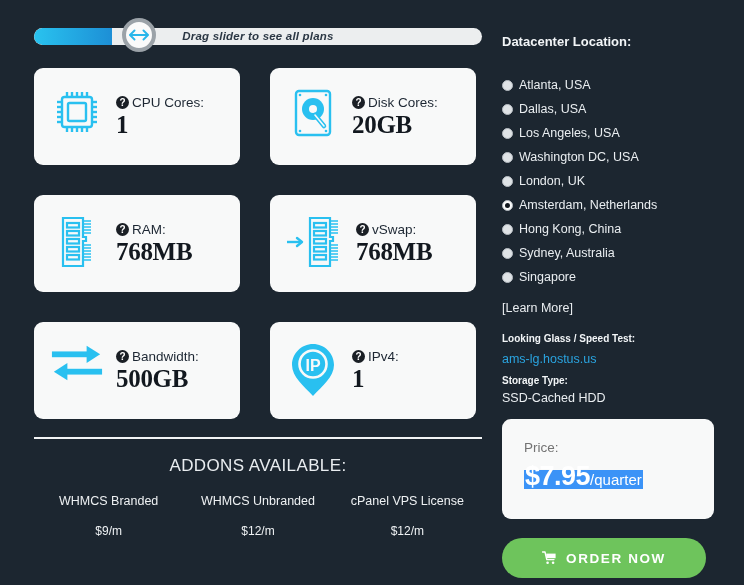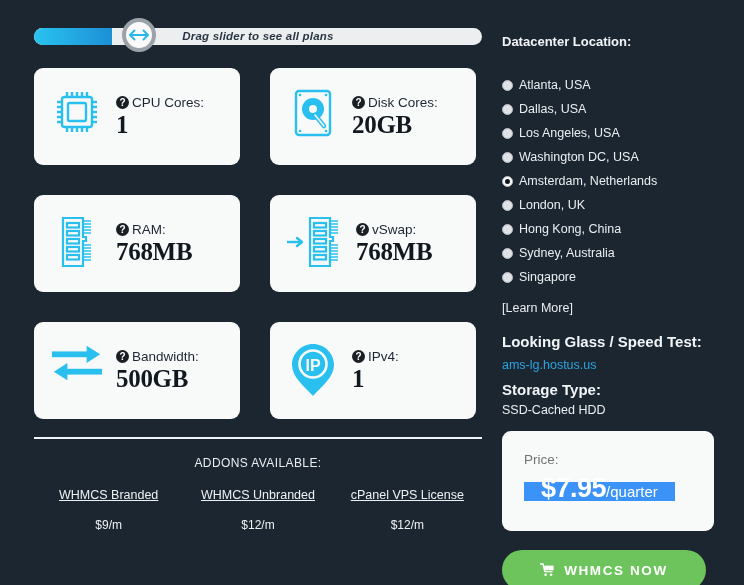--- a/index.html
+++ b/index.html
@@ -142,35 +142,34 @@
     width: 448px;
   }
   .addon-divider {
     height: 2px;
     background: #f2f4f5;
     width: 448px;
     margin-bottom: 17px;
   }
   .addons-title {
     text-align: center;
-    font-size: 12px;
+    font-size: 17px;
     color: #e9edf0;
     letter-spacing: .4px;
     margin-bottom: 18px;
   }
   .addon-row {
     display: grid;
     grid-template-columns: 1fr 1fr 1fr;
   }
   .addon-cell { text-align: center; }
   .addon-name {
     font-size: 12.5px;
     color: #eef1f3;
     margin-bottom: 16px;
-    text-decoration: underline;
   }
   .addon-price {
     font-size: 12px;
     color: #eef1f3;
   }
 
   
   .right-col {
     position: absolute;
     right: 0; top: 0;
@@ -216,21 +215,21 @@
   }
   .learn-more {
     font-size: 12.5px;
     color: #e9edf0;
     margin-top: 10px;
     margin-bottom: 18px;
     cursor: pointer;
     display: inline-block;
   }
   .info-title {
-    font-size: 15px;
+    font-size: 10px;
     font-weight: bold;
     color: #f2f5f7;
     margin-bottom: 5px;
   }
   .info-link {
     font-size: 12.5px;
     color: #2aa4e0;
     text-decoration: none;
     display: inline-block;
     margin-bottom: 9px;
@@ -256,21 +255,21 @@
     margin-bottom: 6px;
   }
   .price-line {
     display: inline-block;
     white-space: nowrap;
   }
   .price-sel {
     background: #3b93f7;
     color: #ffffff;
     display: inline;
-    padding: 1px 17px;
+    padding: 1px 1px;
   }
   .price-amount {
     font-size: 27px;
     font-weight: bold;
     letter-spacing: -.5px;
   }
   .price-period {
     font-size: 15px;
   }
 
@@ -530,26 +529,26 @@
       </label>
       <label class="radio-row">
         <span class="radio"></span>
         <span class="radio-label">Los Angeles, USA</span>
       </label>
       <label class="radio-row">
         <span class="radio"></span>
         <span class="radio-label">Washington DC, USA</span>
       </label>
       <label class="radio-row">
+        <span class="radio"></span>
+        <span class="radio-label">London, UK</span>
+      </label>
+      <label class="radio-row">
         <span class="radio checked"></span>
         <span class="radio-label">Amsterdam, Netherlands</span>
-      </label>
-      <label class="radio-row">
-        <span class="radio"></span>
-        <span class="radio-label">London, UK</span>
       </label>
       <label class="radio-row">
         <span class="radio"></span>
         <span class="radio-label">Hong Kong, China</span>
       </label>
       <label class="radio-row">
         <span class="radio"></span>
         <span class="radio-label">Sydney, Australia</span>
       </label>
       <label class="radio-row">
@@ -573,18 +572,18 @@
 
     <button class="order-btn">
       <span>
         <svg width="15" height="14" viewBox="0 0 15 14">
           <path d="M0.5 1 H3 L4.8 8.6 H12" fill="none" stroke="#ffffff" stroke-width="1.4" stroke-linecap="round" stroke-linejoin="round"></path>
           <rect x="4.2" y="2.6" width="9.4" height="4.6" fill="#ffffff"></rect>
           <circle cx="5.6" cy="11.7" r="1.3" fill="#ffffff"></circle>
           <circle cx="11.1" cy="11.7" r="1.3" fill="#ffffff"></circle>
         </svg>
       </span>
-      <span>WHMCS NOW</span>
+      <span>ORDER NOW</span>
     </button>
 
   </div>
 
 </div>
 
 </body></html>

